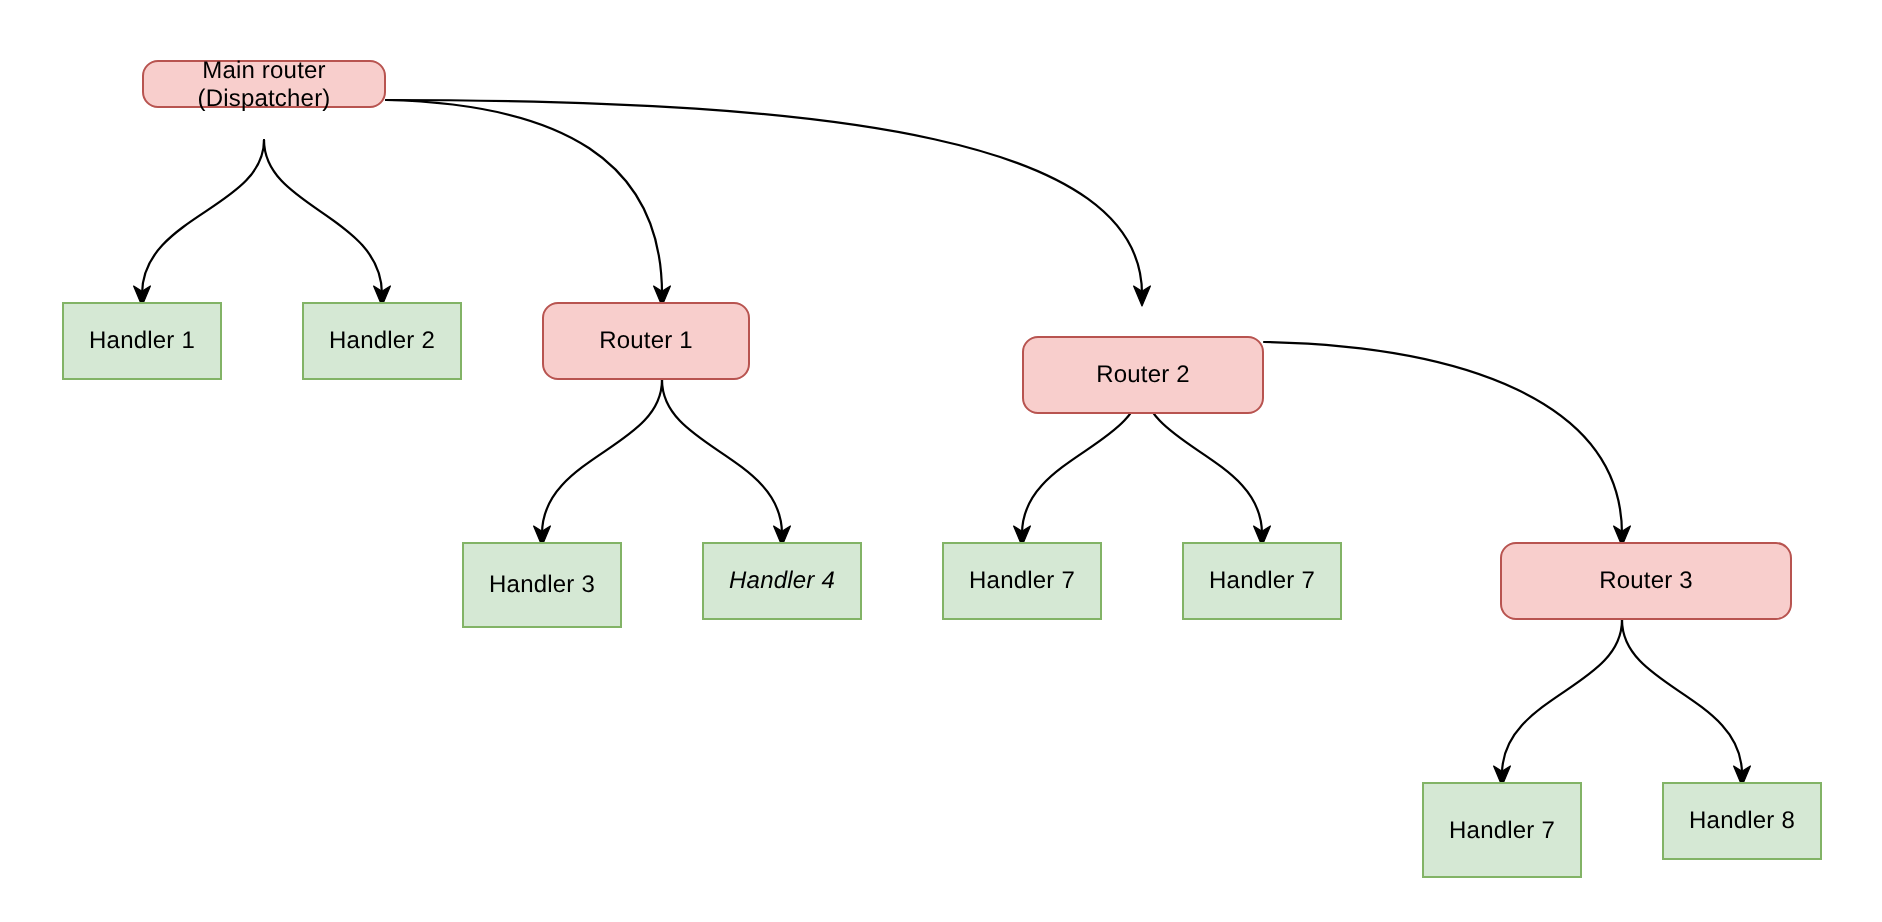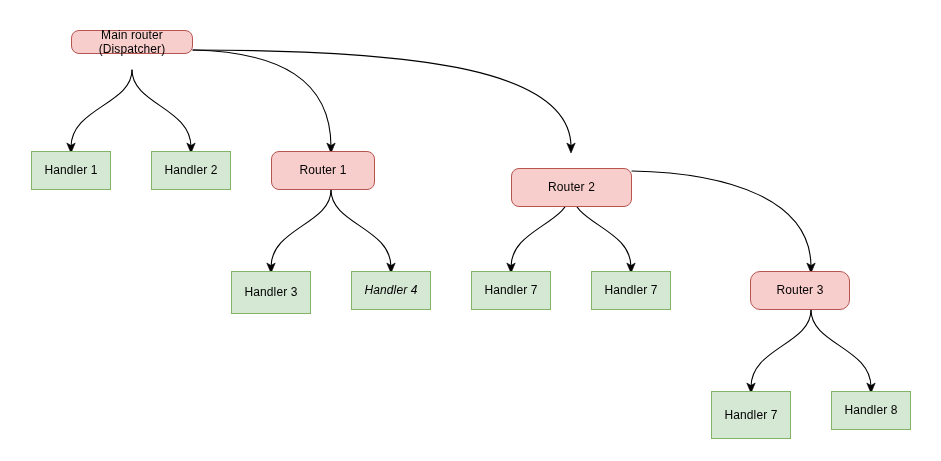--- a/index.html
+++ b/index.html
@@ -144,21 +144,21 @@
       </div>
       <div class="node node-handler" style="left: 351px; top: 271px; width: 80px; height: 39px; font-style: italic;">
         <span class="node-label">Handler 4</span>
       </div>
       <div class="node node-handler" style="left: 471px; top: 271px; width: 80px; height: 39px;">
         <span class="node-label">Handler 7</span>
       </div>
       <div class="node node-handler" style="left: 591px; top: 271px; width: 80px; height: 39px;">
         <span class="node-label">Handler 7</span>
       </div>
-      <div class="node node-router" style="left: 750px; top: 271px; width: 100px; height: 39px; border-radius: 10px;">
+      <div class="node node-router" style="left: 750px; top: 271px; width: 146px; height: 39px;">
         <span class="node-label">Router 3</span>
       </div>
       <div class="node node-handler" style="left: 711px; top: 391px; width: 80px; height: 48px;">
         <span class="node-label">Handler 7</span>
       </div>
       <div class="node node-handler" style="left: 831px; top: 391px; width: 80px; height: 39px;">
         <span class="node-label">Handler 8</span>
       </div>
     </div>
 

